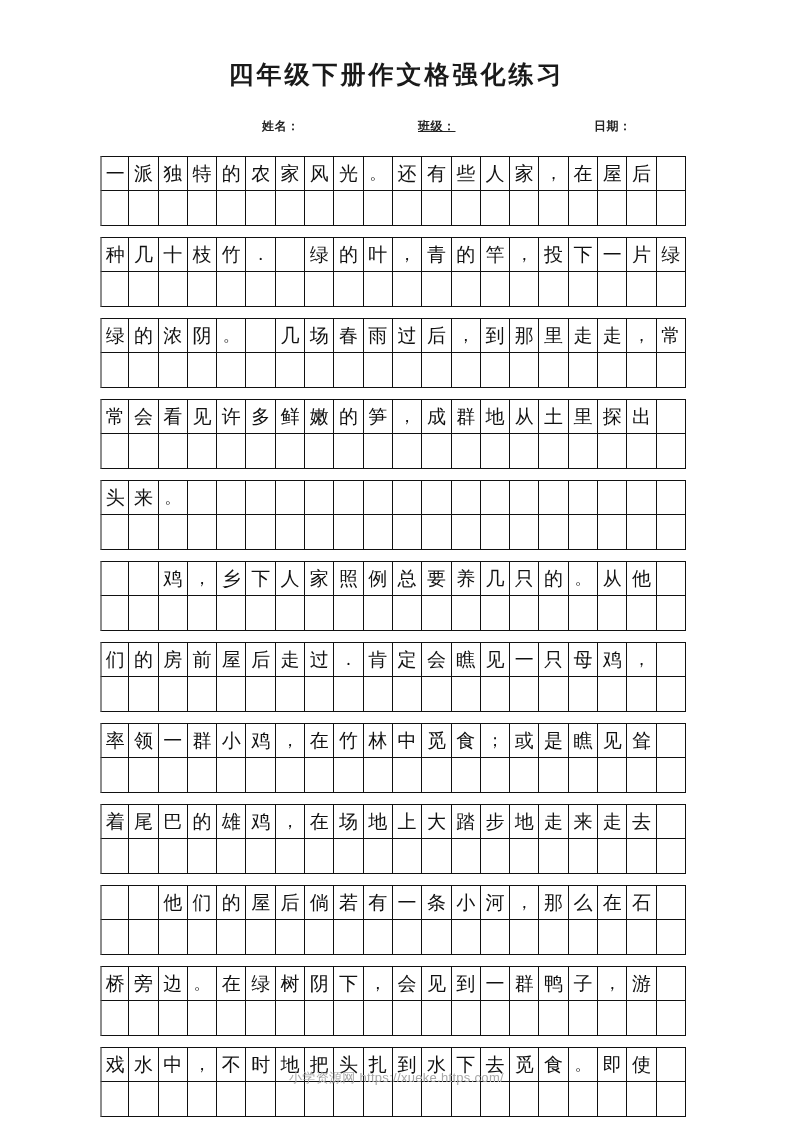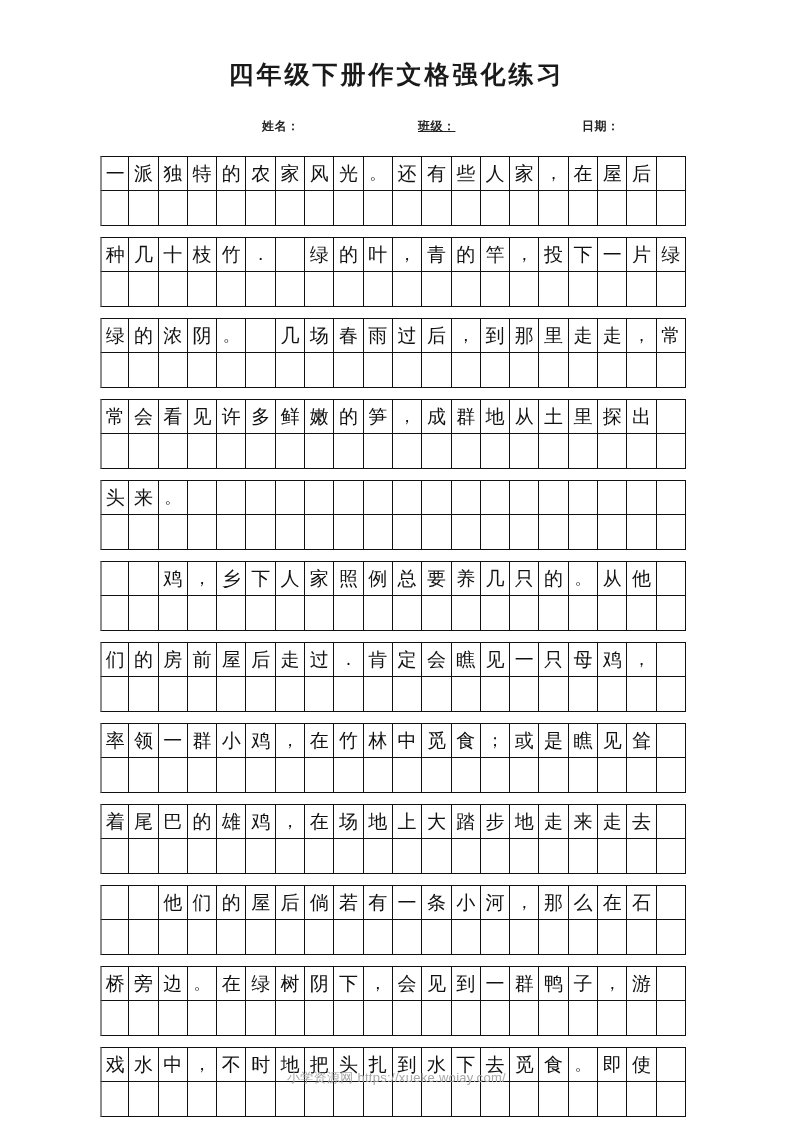--- a/index.html
+++ b/index.html
@@ -48,21 +48,21 @@
   .field {
     position: absolute;
     font-size: 12px;
     font-weight: 700;
     color: #222222;
     letter-spacing: 0.5px;
     white-space: nowrap;
   }
   .field-name  { left: 162px; }
   .field-class { left: 318px; text-decoration: underline; }
-  .field-date  { left: 482px; }
+  .field-date  { left: 494px; }
 
   
   .grid {
     position: absolute;
     left: 100px;
     top: 156px;
     width: 586px;
   }
 
   .block {
@@ -692,16 +692,16 @@
           <div class="cell"></div>
           <div class="cell"></div>
           <div class="cell"></div>
           <div class="cell"></div>
           <div class="cell"></div>
         </div>
       </div>
     </div>
 
   <div class="footer">
-    <span class="watermark">小学资源网 https://xueke.woiay.com/</span>
+    <span class="watermark">小学资源网 https://xueke.https.com/</span>
   </div>
 
 </div>
 
 </body></html>

